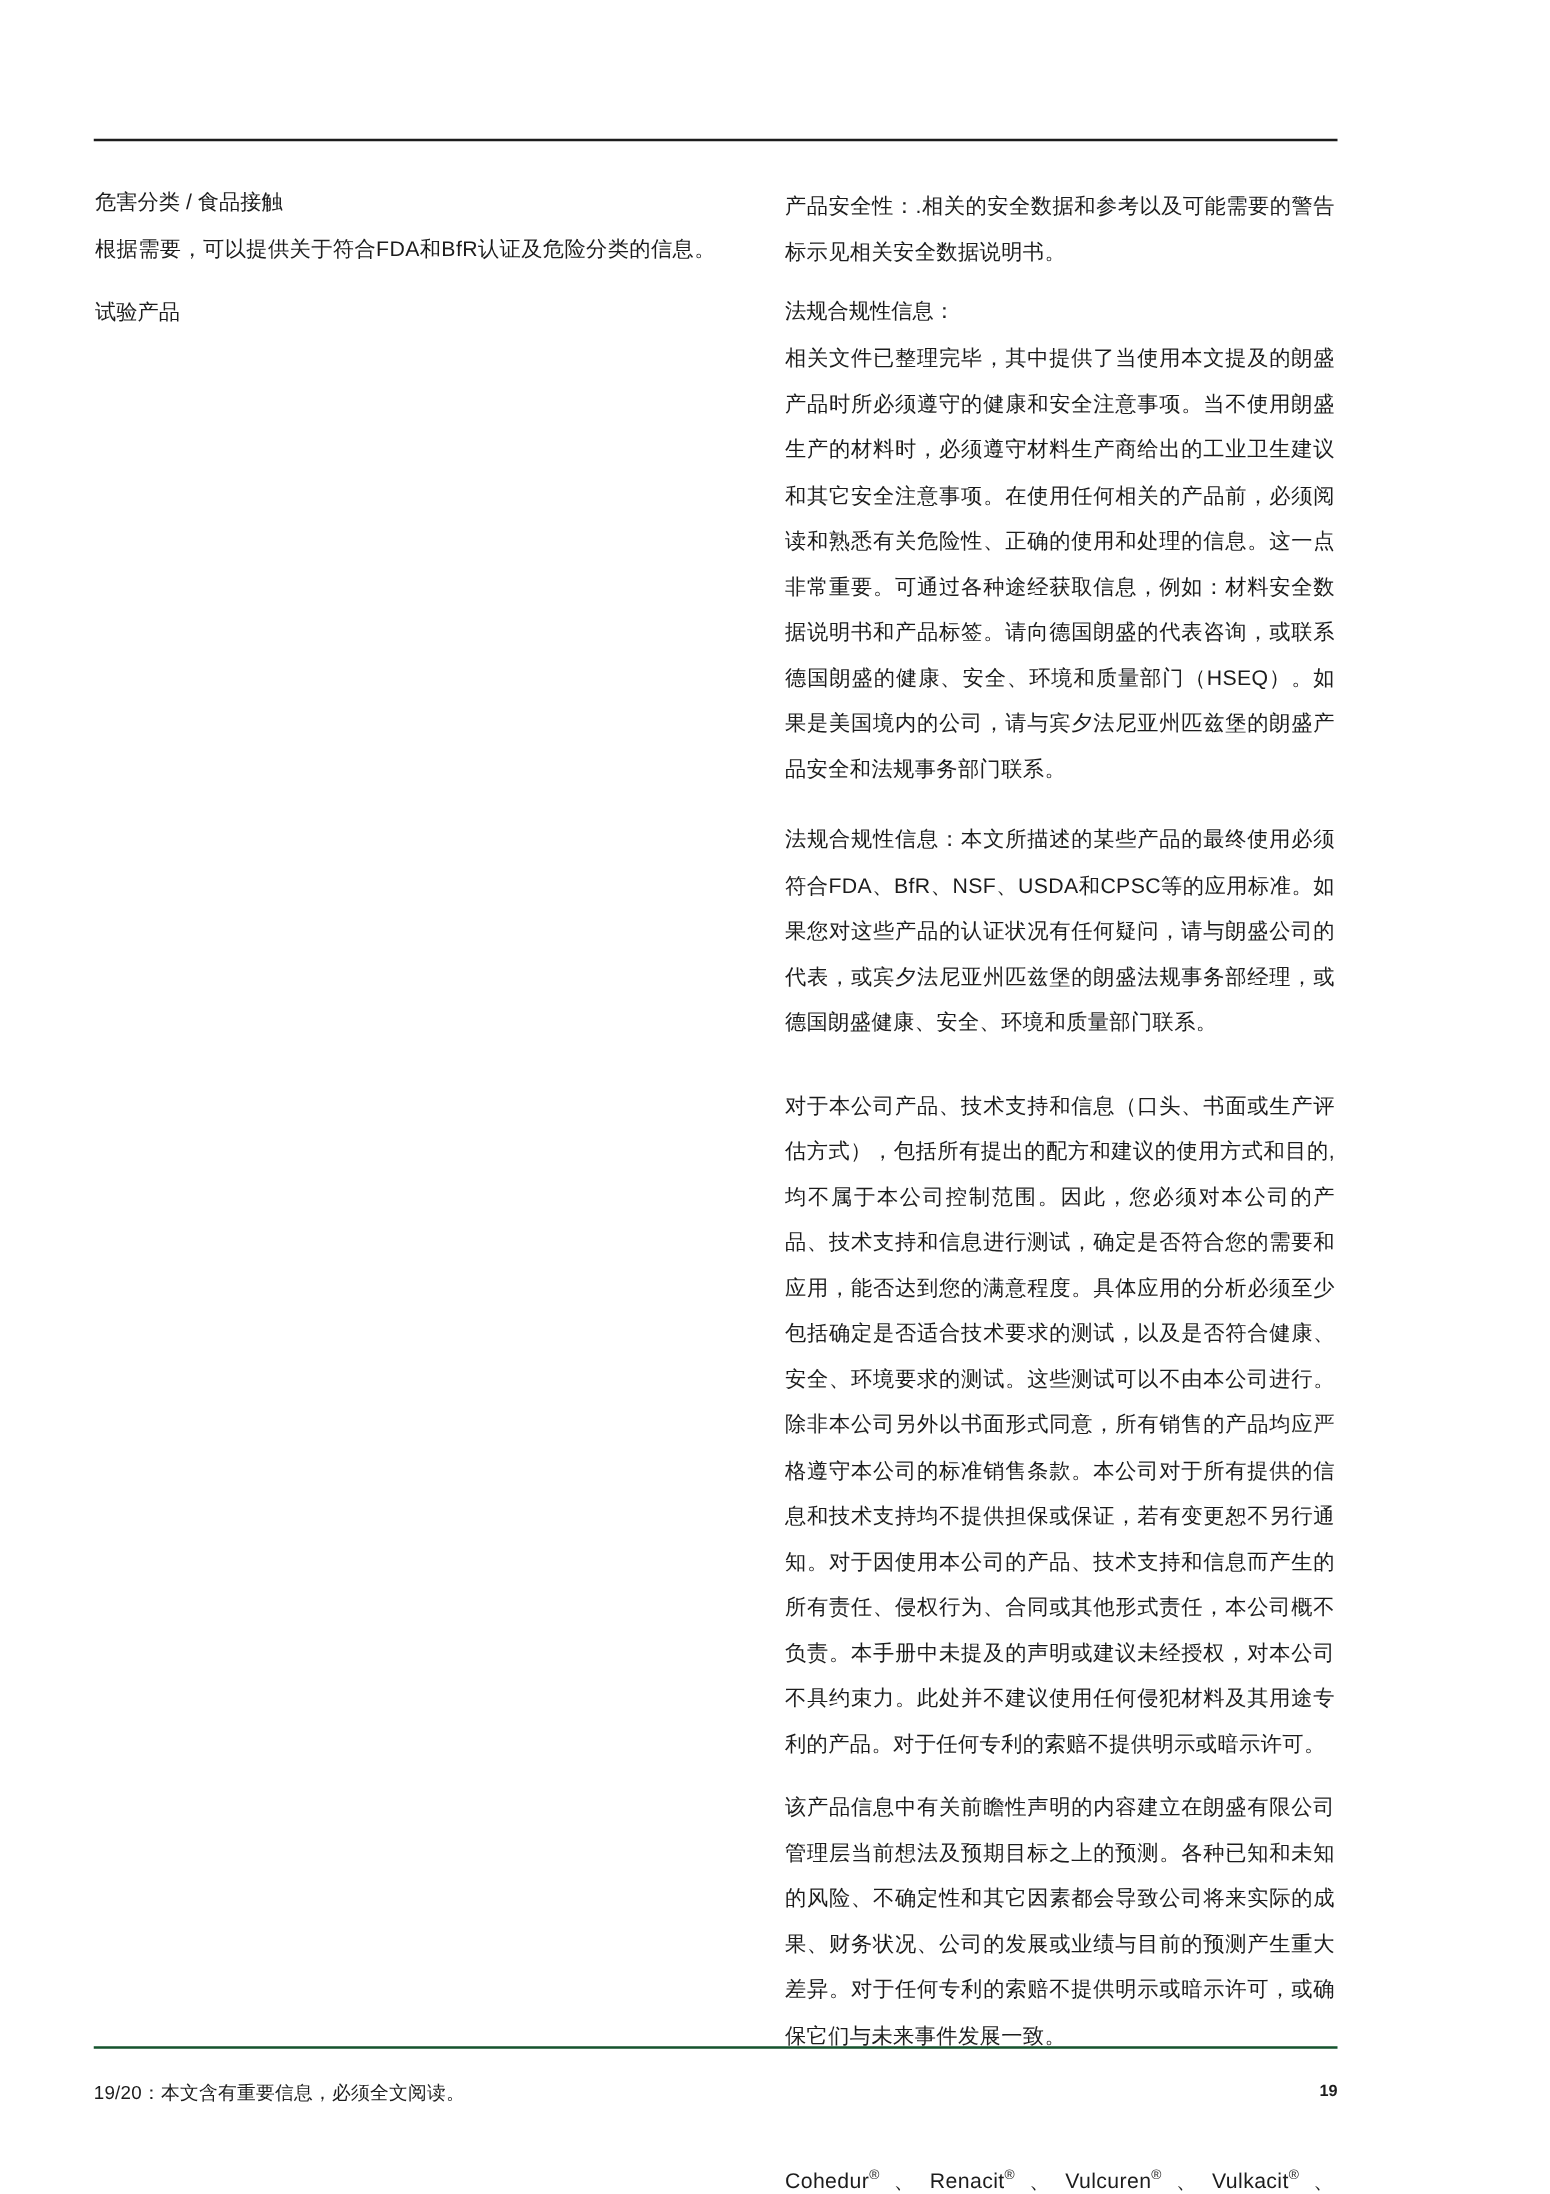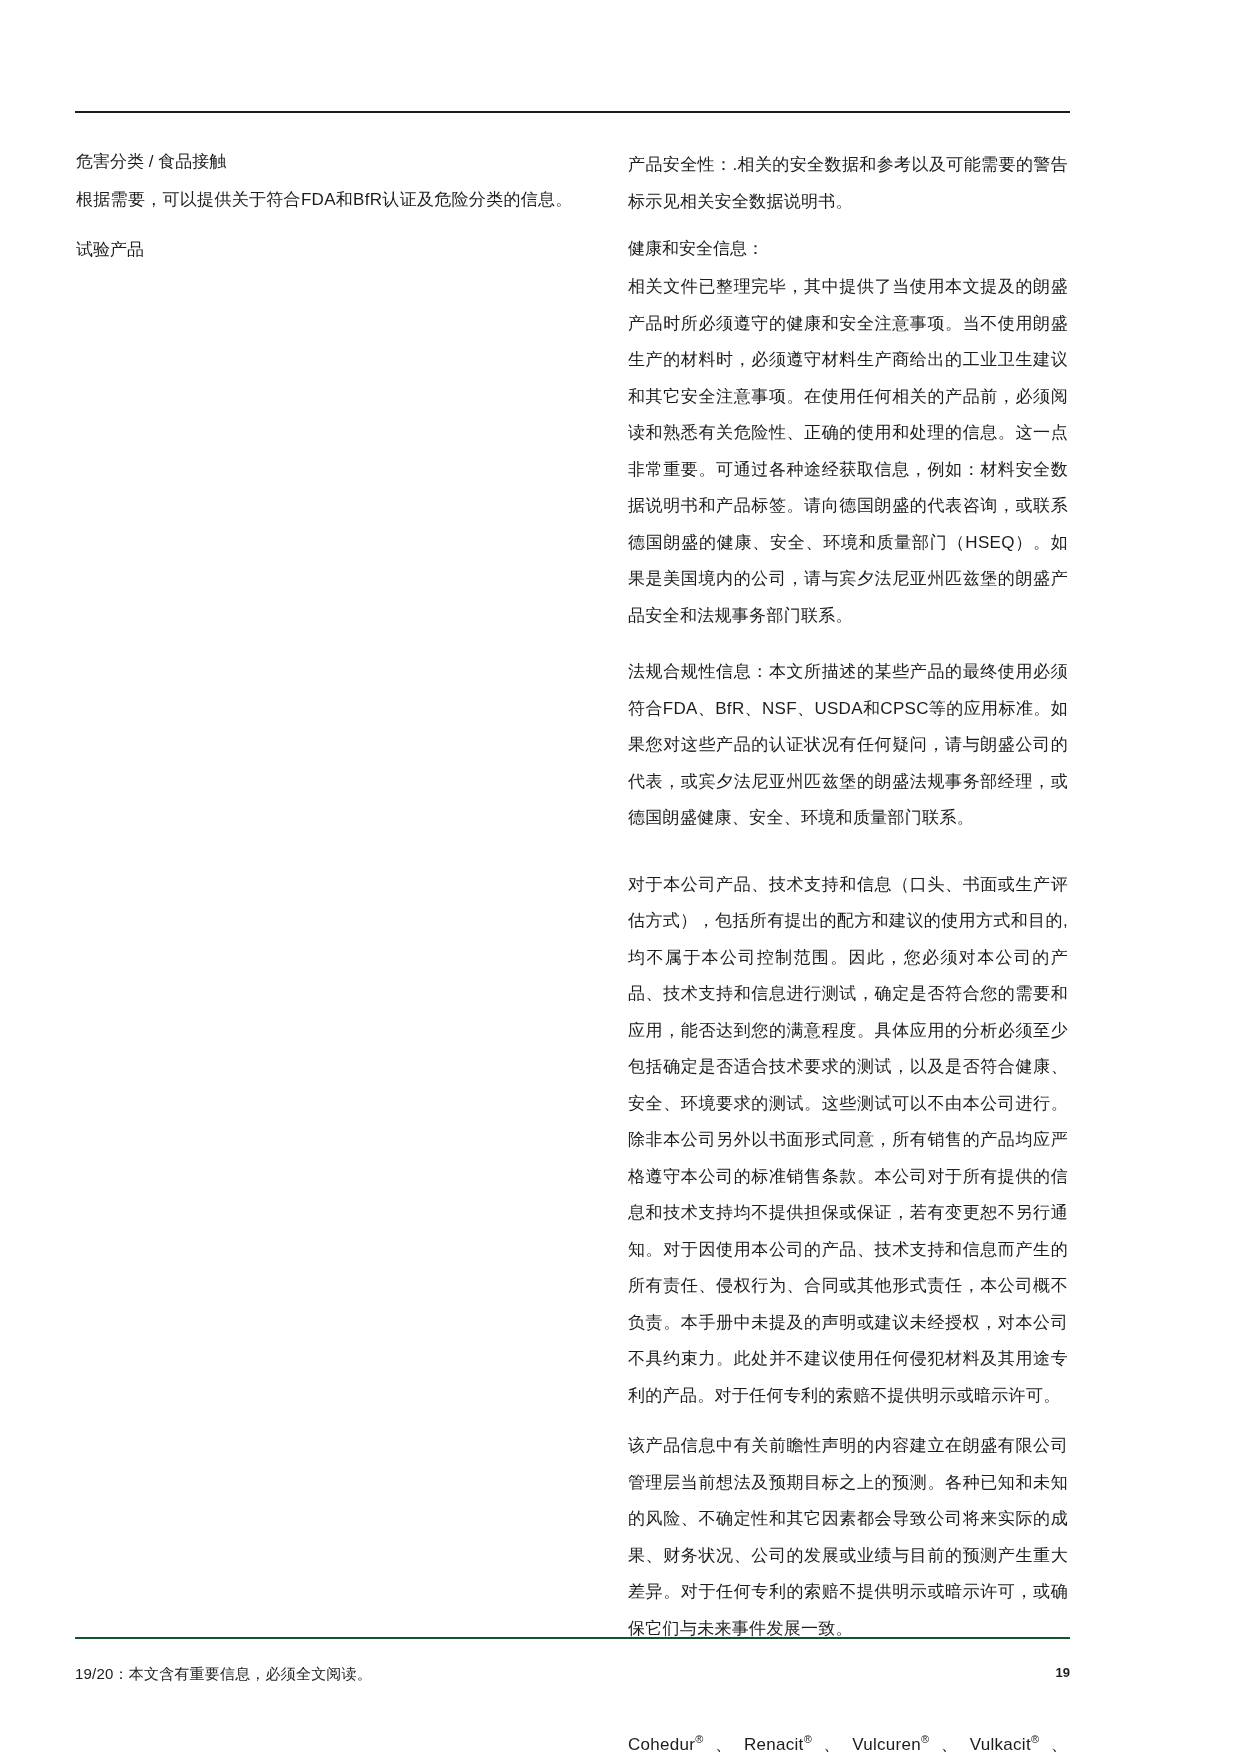--- a/index.html
+++ b/index.html
@@ -106,21 +106,21 @@
       </div>
       <div class="section gap-std">
         <div class="heading">试验产品</div>
       </div>
     </div>
 
     <div class="col-right">
       <p class="para">产品安全性：.相关的安全数据和参考以及可能需要的警告标示见相关安全数据说明书。</p>
 
       <div class="section gap-head">
-        <div class="heading">健康和安全信息：</div>
+        <div class="heading">法规合规性信息：</div>
         <p class="para">相关文件已整理完毕，其中提供了当使用本文提及的朗盛产品时所必须遵守的健康和安全注意事项。当不使用朗盛生产的材料时，必须遵守材料生产商给出的工业卫生建议和其它安全注意事项。在使用任何相关的产品前，必须阅读和熟悉有关危险性、正确的使用和处理的信息。这一点非常重要。可通过各种途经获取信息，例如：材料安全数据说明书和产品标签。请向德国朗盛的代表咨询，或联系德国朗盛的健康、安全、环境和质量部门（HSEQ）。如果是美国境内的公司，请与宾夕法尼亚州匹兹堡的朗盛产品安全和法规事务部门联系。</p>
       </div>
 
       <p class="para gap-med">法规合规性信息：本文所描述的某些产品的最终使用必须符合FDA、BfR、NSF、USDA和CPSC等的应用标准。如果您对这些产品的认证状况有任何疑问，请与朗盛公司的代表，或宾夕法尼亚州匹兹堡的朗盛法规事务部经理，或德国朗盛健康、安全、环境和质量部门联系。</p>
 
       <p class="para gap-big">对于本公司产品、技术支持和信息（口头、书面或生产评估方式），包括所有提出的配方和建议的使用方式和目的,均不属于本公司控制范围。因此，您必须对本公司的产品、技术支持和信息进行测试，确定是否符合您的需要和应用，能否达到您的满意程度。具体应用的分析必须至少包括确定是否适合技术要求的测试，以及是否符合健康、安全、环境要求的测试。这些测试可以不由本公司进行。除非本公司另外以书面形式同意，所有销售的产品均应严格遵守本公司的标准销售条款。本公司对于所有提供的信息和技术支持均不提供担保或保证，若有变更恕不另行通知。对于因使用本公司的产品、技术支持和信息而产生的所有责任、侵权行为、合同或其他形式责任，本公司概不负责。本手册中未提及的声明或建议未经授权，对本公司不具约束力。此处并不建议使用任何侵犯材料及其用途专利的产品。对于任何专利的索赔不提供明示或暗示许可。</p>
 
       <div class="section gap-head">
         <p class="para">该产品信息中有关前瞻性声明的内容建立在朗盛有限公司管理层当前想法及预期目标之上的预测。各种已知和未知的风险、不确定性和其它因素都会导致公司将来实际的成果、财务状况、公司的发展或业绩与目前的预测产生重大差异。对于任何专利的索赔不提供明示或暗示许可，或确保它们与未来事件发展一致。</p>
       </div>

